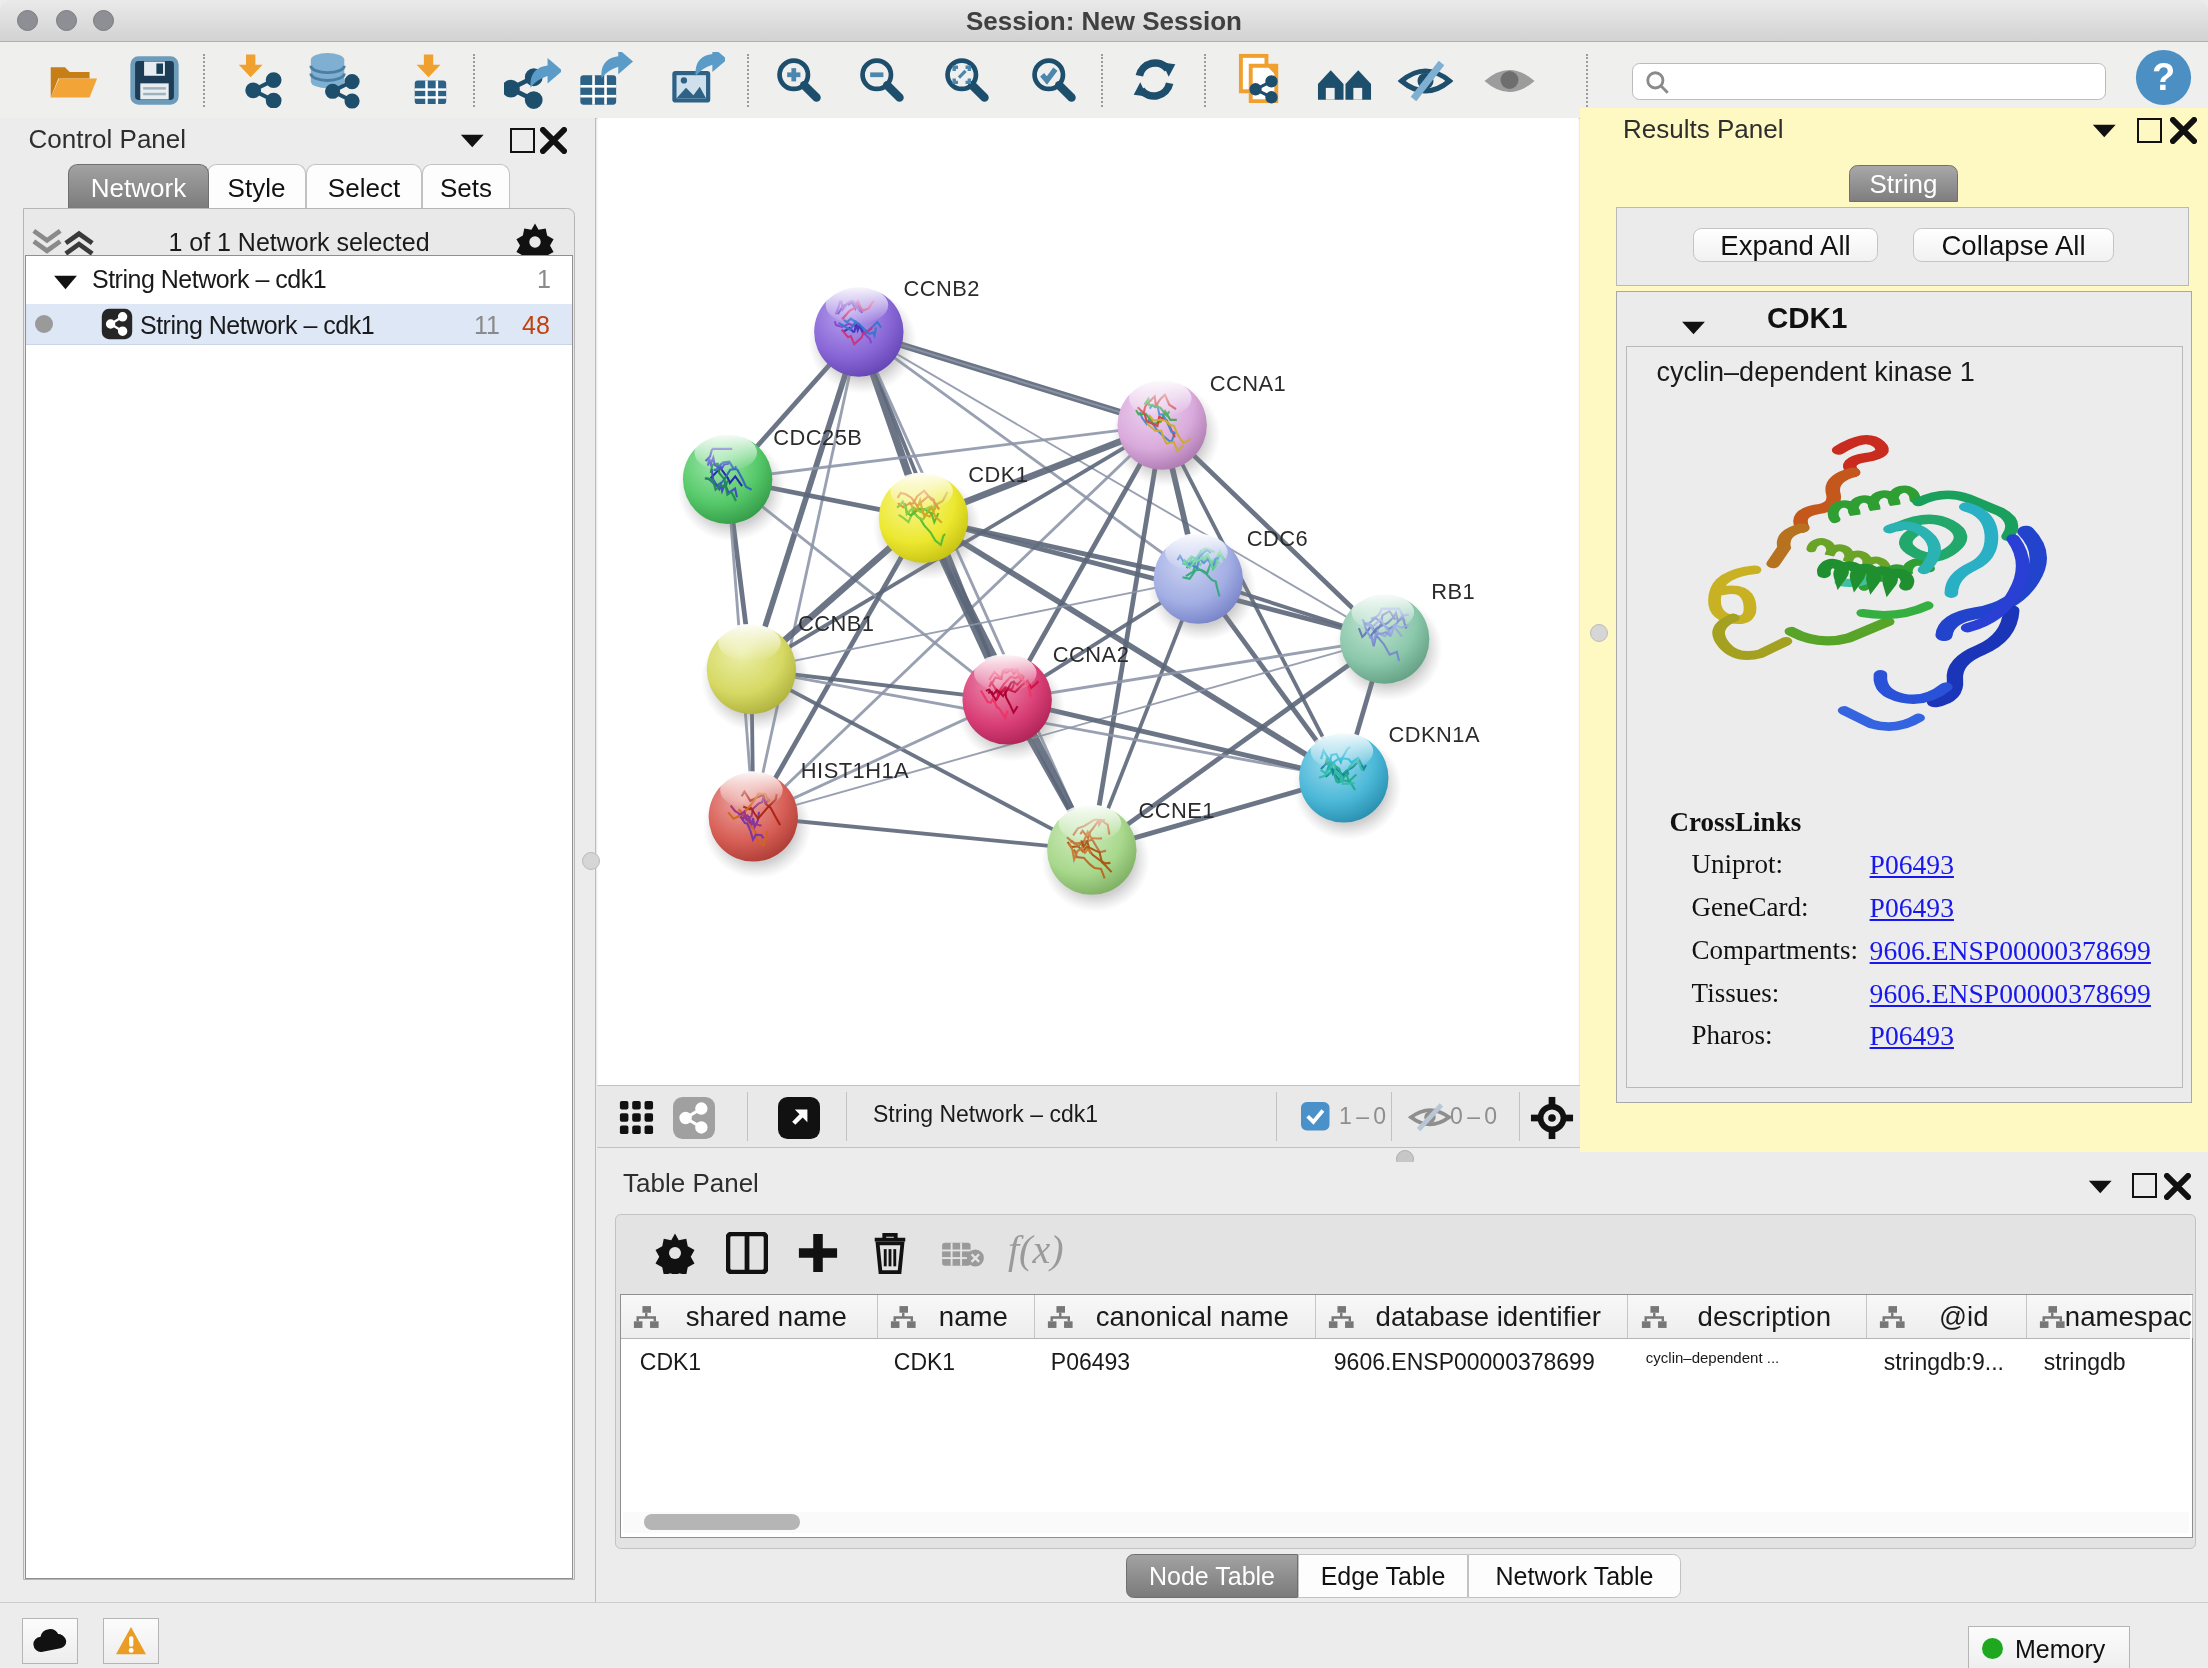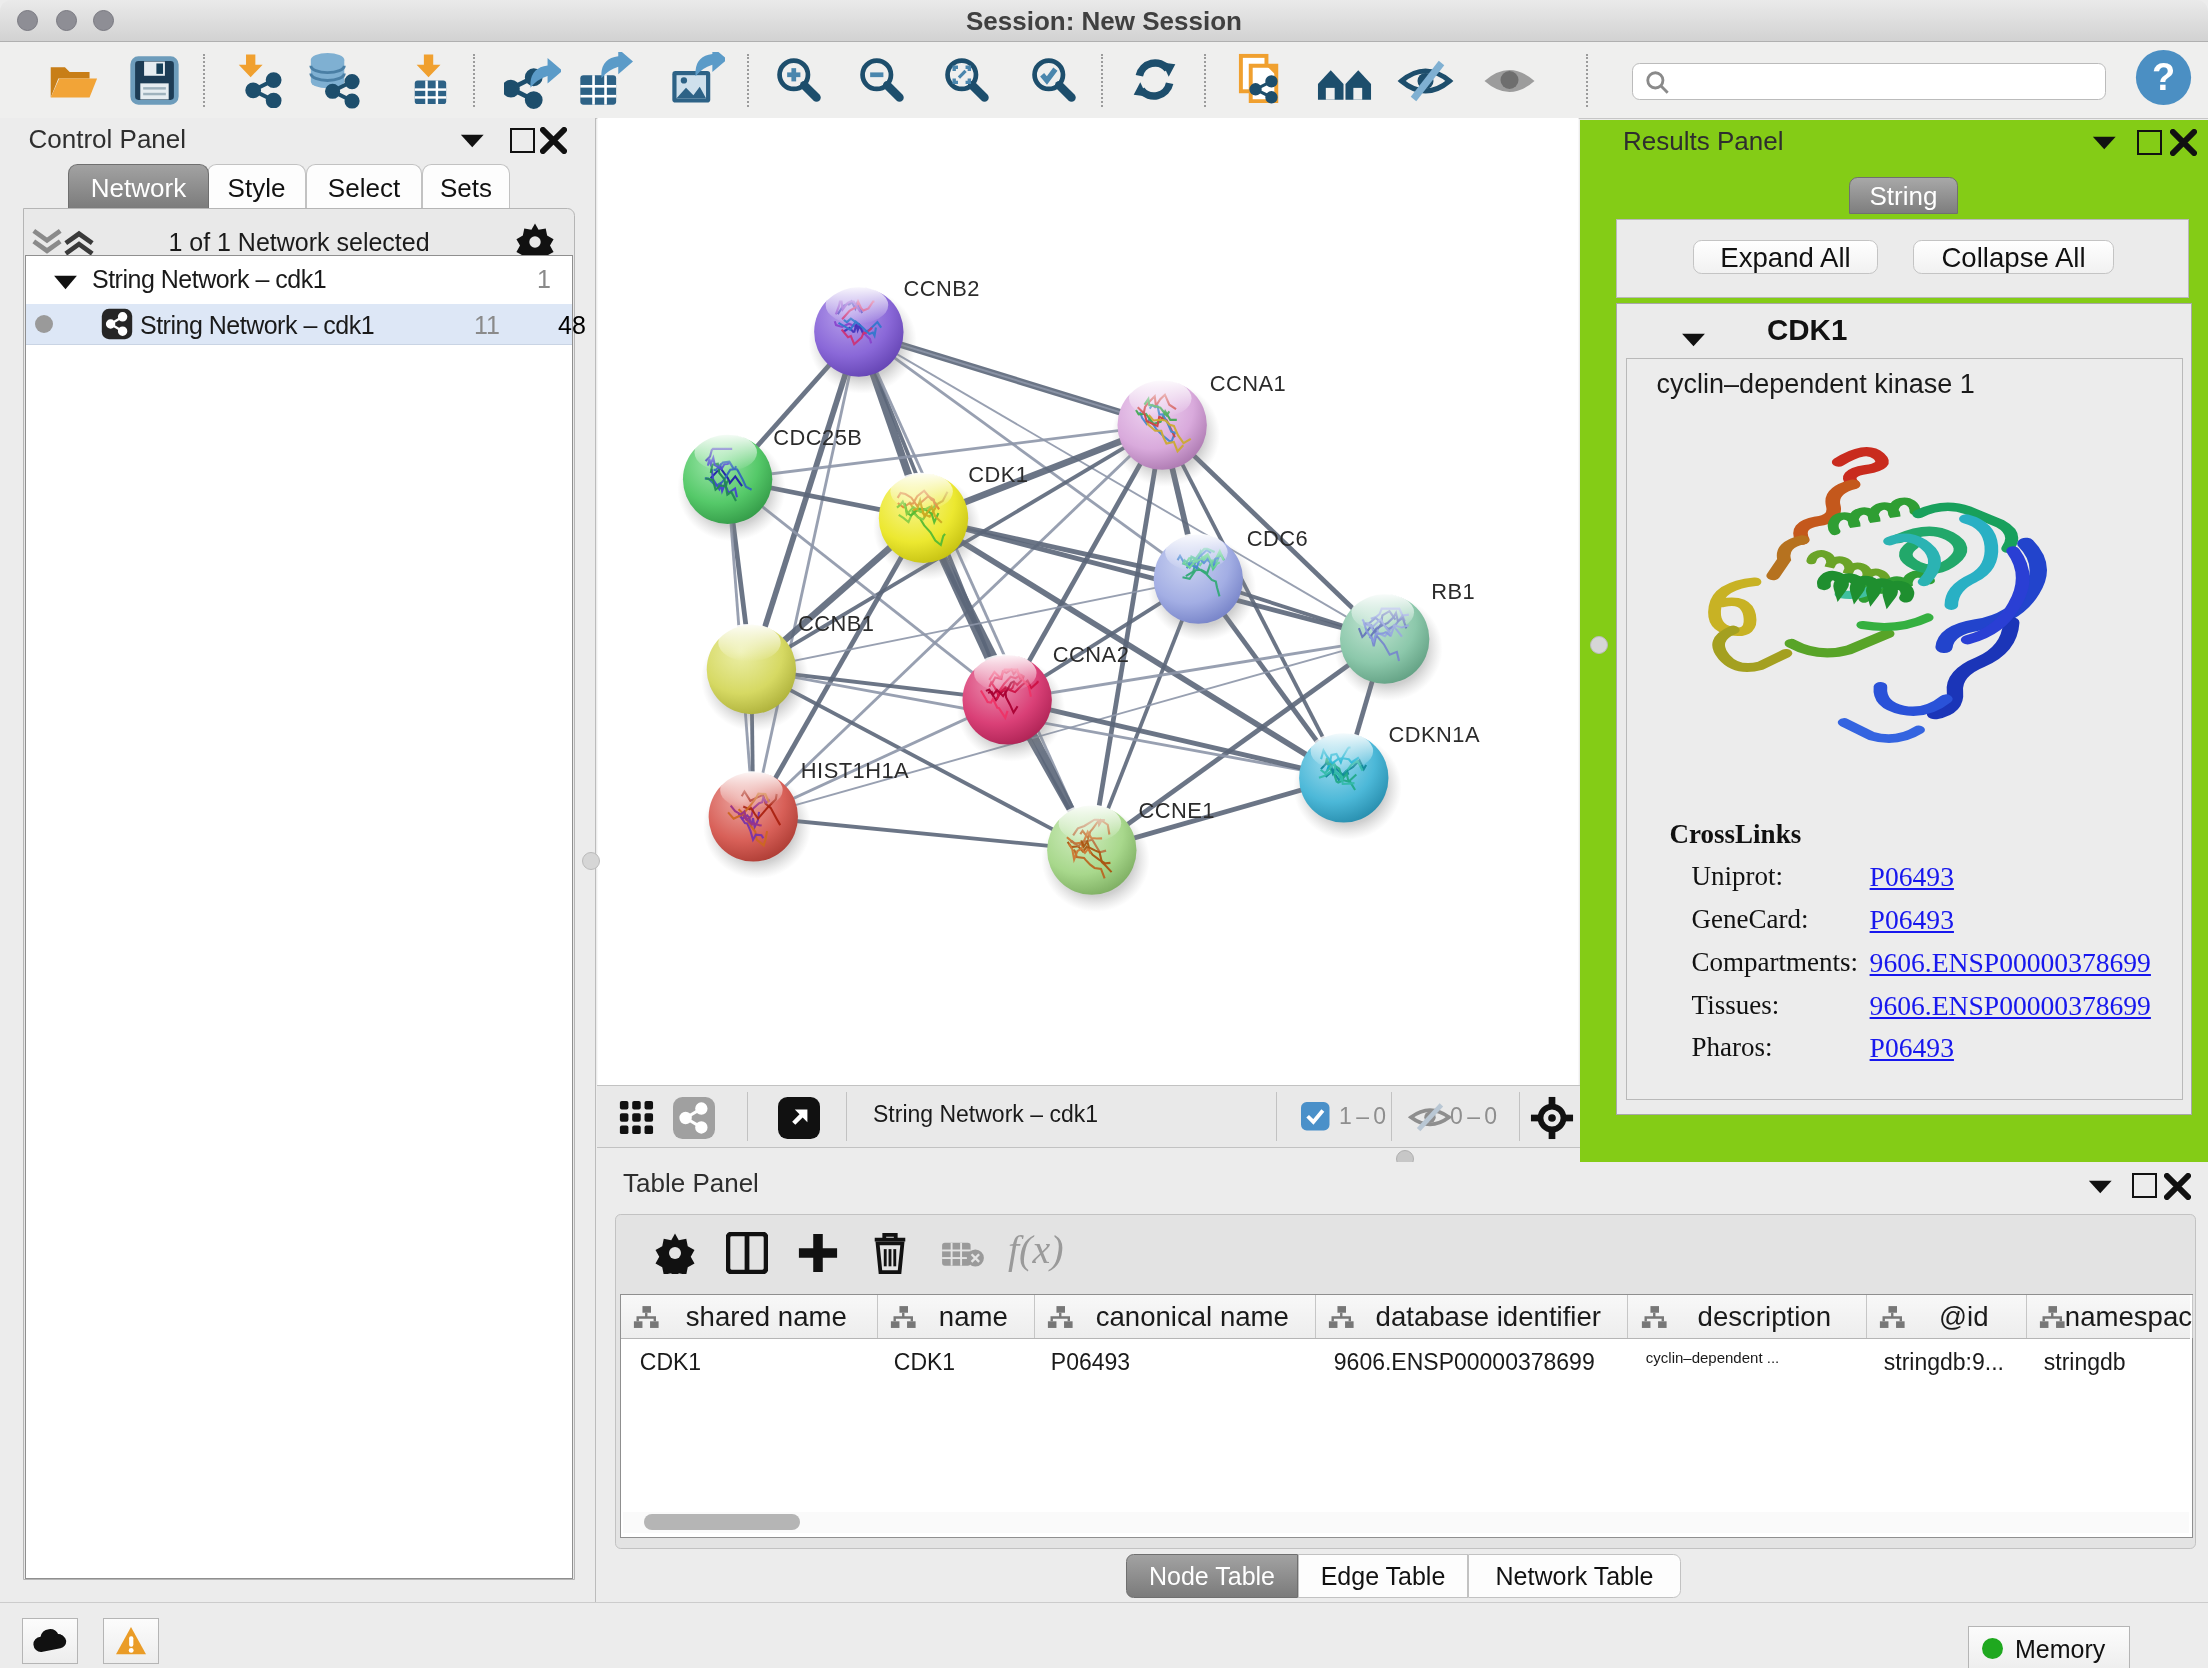--- a/index.html
+++ b/index.html
@@ -214,21 +214,21 @@
             <g stroke="#fff" stroke-width="3" fill="#fff">
               <line x1="12" y1="20" x2="27" y2="11"></line>
               <line x1="12" y1="20" x2="27" y2="29"></line>
               <circle cx="12" cy="20" r="4.4"></circle>
               <circle cx="27" cy="11" r="4.4"></circle>
               <circle cx="27" cy="29" r="4.4"></circle>
             </g>
           </svg>
     <div class="abs" style="left:114px;top:6.7px;font-size:25px;letter-spacing:-0.5px;color:#1a1a1a;">String Network – cdk1</div>
     <div class="abs" style="left:448px;top:6.7px;font-size:25px;color:#8a8a8a;">11</div>
-    <div class="abs" style="left:496px;top:6.7px;font-size:25px;color:#000000;margin-left:36px;">48</div>
+    <div class="abs" style="left:496px;top:6.7px;font-size:25px;color:#c2410c;">48</div>
    </div>
   </div>
  </div>
 </div>
 <svg class="abs" style="left:597px;top:118px;" width="982" height="967" viewBox="628 124 1032 1017">
     <rect x="628" y="124" width="1032" height="1017" fill="#ffffff"></rect>
     <defs>
       <radialGradient id="gCCNB2" cx="0.38" cy="0.30" r="0.85">
         <stop offset="0" stop-color="#b9a2ec"></stop>
         <stop offset="0.55" stop-color="#8a68d8"></stop>
@@ -527,21 +527,21 @@
         <line x1="23" y1="1" x2="23" y2="11" stroke-width="7"></line>
         <line x1="23" y1="35" x2="23" y2="45" stroke-width="7"></line>
         <line x1="1" y1="23" x2="11" y2="23" stroke-width="7"></line>
         <line x1="35" y1="23" x2="45" y2="23" stroke-width="7"></line>
       </g>
       <circle cx="23" cy="23" r="4" fill="#111"></circle>
     </svg>
 </div>
 <div class="abs" style="left:1396px;top:1150px;width:16px;height:16px;border-radius:50%;background:#c7c7c7;border:1px solid #b0b0b0;"></div>
 <div class="abs" style="left:582px;top:852px;width:16px;height:16px;border-radius:50%;background:#d6d6d6;border:1px solid #bbb;"></div>
-<div class="abs" style="left:1580px;top:120px;width:629px;height:1044px;background:#84cc16;">
+<div class="abs" style="left:1580px;top:108px;width:629px;height:1044px;background:#fef9c3;">
  <div class="abs panel-title" style="left:43px;top:5.7px;">Results Panel</div>
  <svg class="abs" style="left:510px;top:12.4px;" width="28.5" height="21" viewBox="0 0 30 22">
       <path d="M3 5 h24 l-12 13 z" fill="#111"></path>
     </svg>
  <div class="abs" style="left:557px;top:9.5px;width:21px;height:21px;border:2.9px solid #111;"></div>
  <svg class="abs" style="left:590px;top:8.6px;" width="27" height="27" viewBox="0 0 28 28">
       <path d="M3 3 L25 25 M25 3 L3 25" stroke="#111" stroke-width="6" stroke-linecap="round"></path>
     </svg>
  <div class="abs" style="left:269px;top:45px;width:107px;height:35px;background:linear-gradient(#a8a8a8,#7e7e7e);border:1px solid #707070;border-radius:8.6px 8.6px 0 0;color:#fff;font-size:26px;text-align:center;line-height:36px;margin-top:12px;">String</div>
  <div class="abs" style="left:36px;top:99px;width:571px;height:77px;background:#ebebeb;border:1px solid #b9b9b9;">

